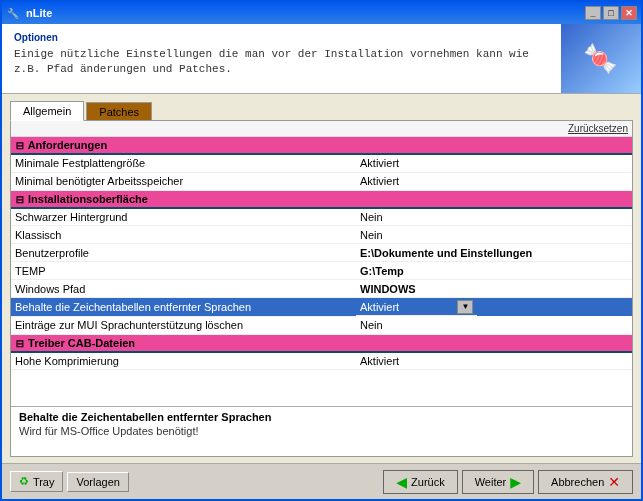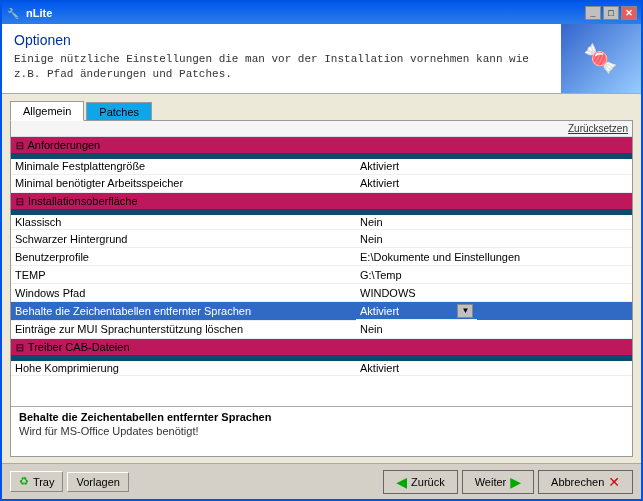--- a/index.html
+++ b/index.html
@@ -80,22 +80,22 @@
       align-items: stretch;
       border-bottom: 1px solid #aaa;
     }
 
     .header-text {
       flex: 1;
       padding: 8px 12px;
     }
 
     .header-title {
-      font-size: 14px;
-      font-weight: normal;
+      font-size: 10px;
+      font-weight: bold;
       color: #003399;
       margin-bottom: 4px;
     }
 
     .header-desc {
       font-size: 11px;
       color: #333;
       line-height: 1.4;
       font-family: Liberation Mono, monospace;
     }
@@ -120,21 +120,21 @@
     
     .tabs {
       display: flex;
       align-items: flex-end;
       margin-bottom: 0;
     }
 
     .tab {
       padding: 3px 12px;
       border: 1px solid #999;
-      background: #0ea5e9;
+      background: #a16207;
       cursor: pointer;
       font-size: 11px;
       margin-right: 2px;
       border-bottom: none;
       position: relative;
       top: 1px;
     }
 
     .tab.active {
       background: white;
@@ -176,24 +176,24 @@
       overflow-y: auto;
       overflow-x: hidden;
     }
 
     table {
       width: 100%;
       border-collapse: collapse;
     }
 
     .section-header {
-      background: #be185d;
-      font-weight: normal;
+      background: #ec4899;
+      font-weight: bold;
       padding: 2px 4px;
-      border-bottom: 6px solid #0c4a6e;
+      border-bottom: 2px solid #0c4a6e;
     }
 
     .section-header td {
       padding: 2px 4px;
     }
 
     tr.data-row td {
       padding: 1px 4px;
       border-bottom: 1px solid #eee;
       vertical-align: middle;
@@ -213,21 +213,21 @@
       width: 55%;
       padding-left: 16px;
     }
 
     .col-value {
       width: 44%;
       font-weight: normal;
     }
 
     .col-value.bold {
-      font-weight: normal;
+      font-weight: bold;
     }
 
     
     .table-container::-webkit-scrollbar {
       width: 16px;
     }
     .table-container::-webkit-scrollbar-track {
       background: #f0f0f0;
     }
     .table-container::-webkit-scrollbar-thumb {
@@ -380,25 +380,25 @@
               <td class="col-value">Aktiviert</td>
             </tr>
 
             <tr class="section-header">
               <td colspan="2">
                 <span class="minus-icon">⊟</span>
                 <span> Installationsoberfläche</span>
               </td>
             </tr>
             <tr class="data-row">
+              <td class="col-label">Schwarzer Hintergrund</td>
+              <td class="col-value">Nein</td>
+            </tr>
+            <tr class="data-row">
               <td class="col-label">Klassisch</td>
-              <td class="col-value">Nein</td>
-            </tr>
-            <tr class="data-row">
-              <td class="col-label">Schwarzer Hintergrund</td>
               <td class="col-value">Nein</td>
             </tr>
 
             <tr class="data-row">
               <td class="col-label">Benutzerprofile</td>
               <td class="col-value bold">E:\Dokumente und Einstellungen</td>
             </tr>
             <tr class="data-row">
               <td class="col-label">TEMP</td>
               <td class="col-value bold">G:\Temp</td>

